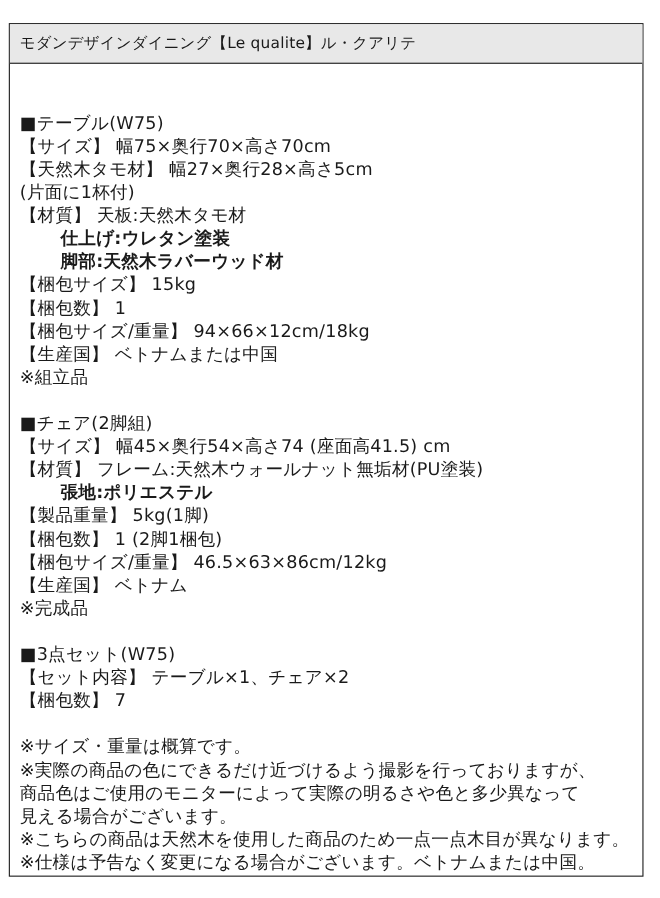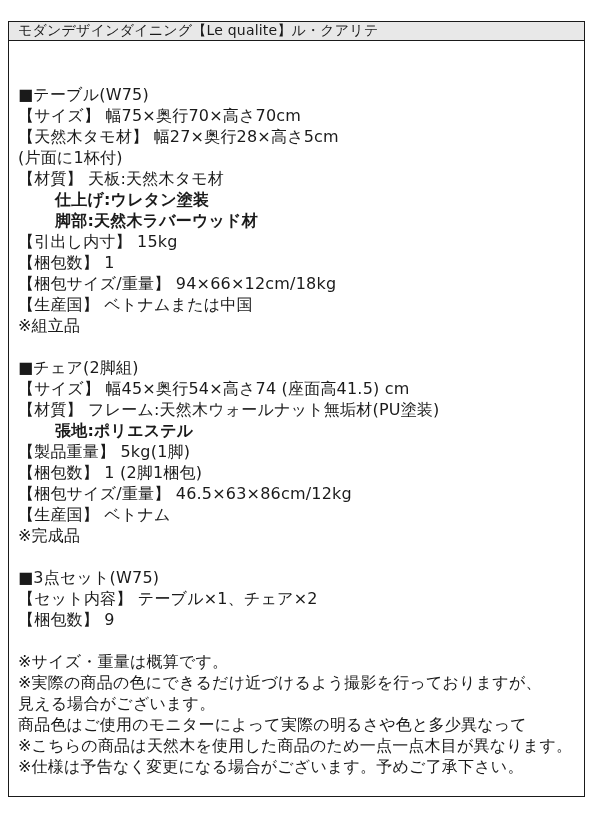--- a/index.html
+++ b/index.html
@@ -16,21 +16,21 @@
     left: 8px;
     top: 21px;
     width: 577px;
     height: 776px;
     box-sizing: border-box;
     border: 1.5px solid #1a1a1a;
     background: #ffffff;
   }
   .spec-header {
     box-sizing: border-box;
-    height: 19px;
+    height: 36px;
     background: #e8e8e8;
     border-bottom: 1.5px solid #1a1a1a;
     display: flex;
     align-items: center;
     padding: 0 9px;
     font-size: 14px;
     letter-spacing: 0.2px;
     white-space: nowrap;
   }
   .spec-body {
@@ -55,40 +55,40 @@
     <span>モダンデザインダイニング【Le qualite】ル・クアリテ</span>
   </div>
   <div class="spec-body">
       <div class="line">■テーブル(W75)</div>
       <div class="line">【サイズ】 幅75×奥行70×高さ70cm</div>
       <div class="line">【天然木タモ材】 幅27×奥行28×高さ5cm</div>
       <div class="line">(片面に1杯付)</div>
       <div class="line">【材質】 天板:天然木タモ材</div>
       <div class="line indent">仕上げ:ウレタン塗装</div>
       <div class="line indent">脚部:天然木ラバーウッド材</div>
-      <div class="line">【引出し内寸】 15kg</div>
+      <div class="line">【梱包サイズ】 15kg</div>
       <div class="line">【梱包数】 1</div>
       <div class="line">【梱包サイズ/重量】 94×66×12cm/18kg</div>
       <div class="line">【生産国】 ベトナムまたは中国</div>
       <div class="line">※組立品</div>
       <div class="line">&nbsp;</div>
       <div class="line">■チェア(2脚組)</div>
       <div class="line">【サイズ】 幅45×奥行54×高さ74 (座面高41.5) cm</div>
       <div class="line">【材質】 フレーム:天然木ウォールナット無垢材(PU塗装)</div>
       <div class="line indent">張地:ポリエステル</div>
       <div class="line">【製品重量】 5kg(1脚)</div>
       <div class="line">【梱包数】 1 (2脚1梱包)</div>
       <div class="line">【梱包サイズ/重量】 46.5×63×86cm/12kg</div>
       <div class="line">【生産国】 ベトナム</div>
       <div class="line">※完成品</div>
       <div class="line">&nbsp;</div>
       <div class="line">■3点セット(W75)</div>
       <div class="line">【セット内容】 テーブル×1、チェア×2</div>
-      <div class="line">【梱包数】 9</div>
+      <div class="line">【梱包数】 7</div>
       <div class="line">&nbsp;</div>
       <div class="line">※サイズ・重量は概算です。</div>
       <div class="line">※実際の商品の色にできるだけ近づけるよう撮影を行っておりますが、</div>
+      <div class="line">商品色はご使用のモニターによって実際の明るさや色と多少異なって</div>
       <div class="line">見える場合がございます。</div>
-      <div class="line">商品色はご使用のモニターによって実際の明るさや色と多少異なって</div>
       <div class="line">※こちらの商品は天然木を使用した商品のため一点一点木目が異なります。</div>
-      <div class="line">※仕様は予告なく変更になる場合がございます。予めご了承下さい。</div>
+      <div class="line">※仕様は予告なく変更になる場合がございます。ベトナムまたは中国。</div>
     </div>
 </div>
 
 </body></html>

